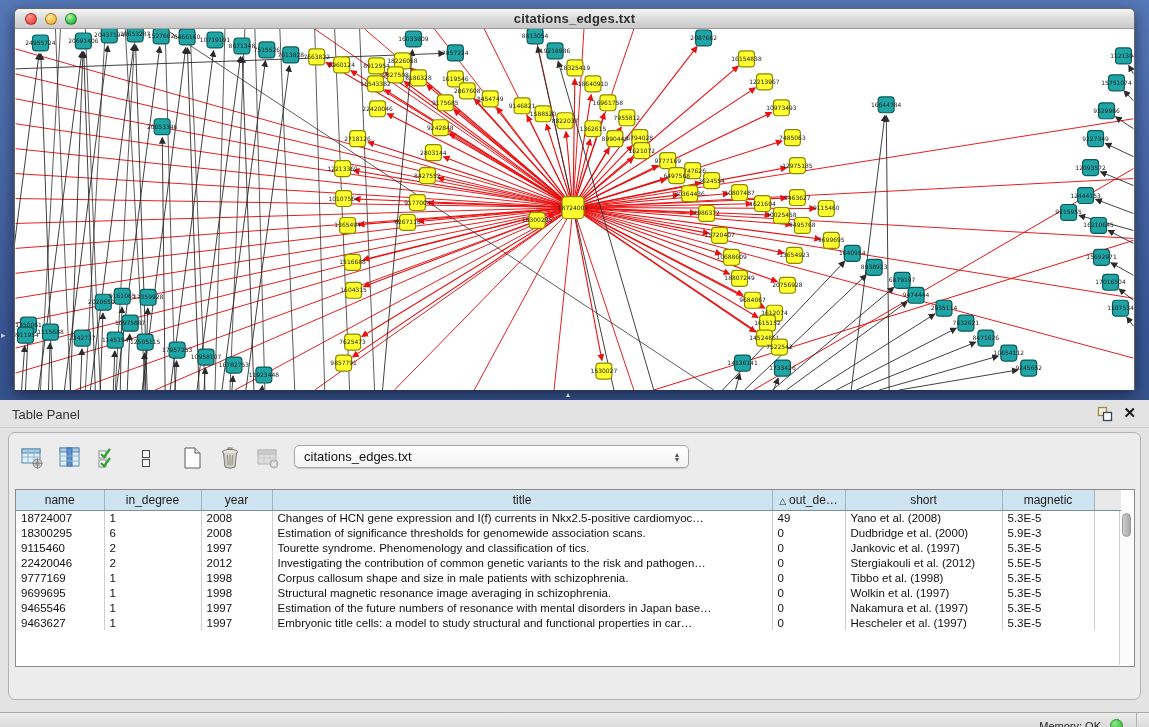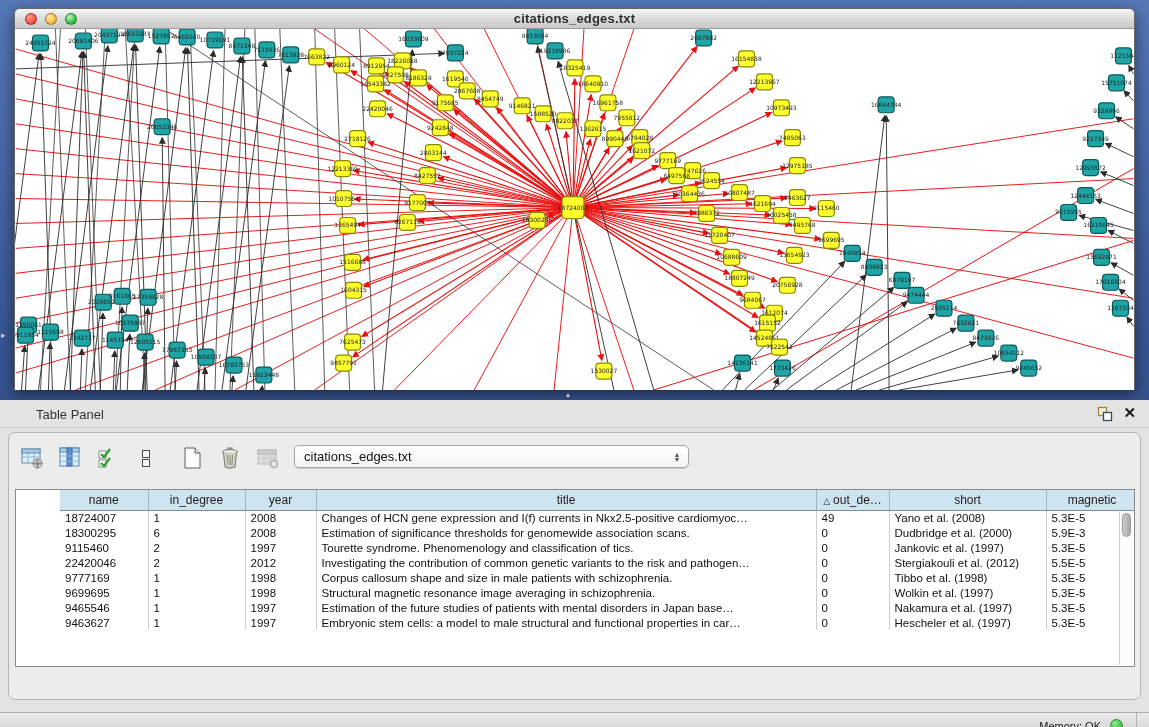--- a/index.html
+++ b/index.html
@@ -31,21 +31,21 @@
     position:absolute; left:0; right:0; text-align:center;
     font-size:13px; color:#2f2f2f; font-weight:bold; letter-spacing:.2px;
   }
   .graph-canvas { position:relative; width:1119px; height:361px; background:#fff; overflow:hidden; }
   .graph-canvas svg { display:block; }
   .desk-mark-left { position:absolute; left:1px; top:330px; color:#c6cddd; font-size:9px; }
   .desk-mark-notch { position:absolute; left:566px; top:390px; color:#c2c6cf; font-size:8px; }
   
   .table-panel { position:absolute; left:0; top:400px; width:1149px; height:327px; background:#e3e3e3; }
   .panel-header { height:28px; position:relative; border-bottom:1px solid #cfcfcf; }
-  .panel-title { position:absolute; left:12px; top:7px; font-size:13px; color:#333;margin-left:24px; }
+  .panel-title { position:absolute; left:12px; top:7px; font-size:13px; color:#333; }
   .panel-float { position:absolute; right:36px; top:6px; width:16px; height:16px; cursor:default; }
   .panel-close { position:absolute; right:13px; top:4px; font-size:15px; font-weight:bold; color:#1a1a1a; cursor:default; }
   .panel-body {
     position:absolute; left:8px; right:8px; top:32px; bottom:27px;
     background:#ececec; border:1px solid #b3b3b3; border-radius:7px;
   }
   
   .toolbar { position:absolute; left:8px; top:9px; height:32px; display:flex; align-items:center; }
   .tb-icon { width:30px; height:26px; display:flex; align-items:center; justify-content:center; }
   .tb-gap { width:8px; }
@@ -56,21 +56,21 @@
     background:linear-gradient(180deg,#ffffff,#f3f3f3);
     border:1px solid #a6a6a6; border-radius:5px;
     box-shadow:0 1px 1px rgba(0,0,0,.15);
     display:flex; align-items:center; font-size:13px; color:#111;
   }
   .combo-text { padding-left:9px; flex:1; white-space:nowrap; overflow:hidden; }
   .combo-arrows { width:18px; display:flex; flex-direction:column; align-items:center; line-height:5px; color:#555; font-size:7px; padding-right:4px; }
   
   .table-box {
     position:absolute; left:6px; top:56px; width:1120px; height:178px;
-    border:1px solid #8a8a8a; background:#fff; overflow:hidden;padding-left:44px;
+    border:1px solid #8a8a8a; background:#fff; overflow:hidden;
   }
   table.grid { border-collapse:collapse; table-layout:fixed; width:1105px; }
   table.grid th {
     height:20px; background:#cee4f0; font-size:12px; font-weight:normal; color:#1c1c1c;
     border-right:1px solid #9fb6c2; border-bottom:1px solid #7f8f98; text-align:center;
     overflow:hidden; white-space:nowrap;
   }
   table.grid th.corner { background:#e9e9e9; border-right:none; }
   table.grid td {
     height:15px; font-size:11.5px; color:#101010; padding:0 0 0 5px;
@@ -733,31 +733,31 @@
               <td>Structural magnetic resonance image averaging in schizophrenia.</td>
               <td>0</td>
               <td>Wolkin et al. (1997)</td>
               <td>5.3E-5</td>
               <td class="corner"></td>
             </tr>
             <tr>
               <td>9465546</td>
               <td>1</td>
               <td>1997</td>
-              <td>Estimation of the future studies of patients with mental disorders in Japan base…</td>
+              <td>Estimation of the future numbers of resonance with mental disorders in Japan base…</td>
               <td>0</td>
               <td>Nakamura et al. (1997)</td>
               <td>5.3E-5</td>
               <td class="corner"></td>
             </tr>
             <tr>
               <td>9463627</td>
               <td>1</td>
               <td>1997</td>
-              <td>Embryonic stem cells: a model to male structural and functional properties in car…</td>
+              <td>Embryonic title cells: a model to study structural and functional properties in car…</td>
               <td>0</td>
               <td>Hescheler et al. (1997)</td>
               <td>5.3E-5</td>
               <td class="corner"></td>
             </tr>
           </tbody>
       </table>
       <div class="vscroll">
         <div class="vthumb"></div>
       </div>

